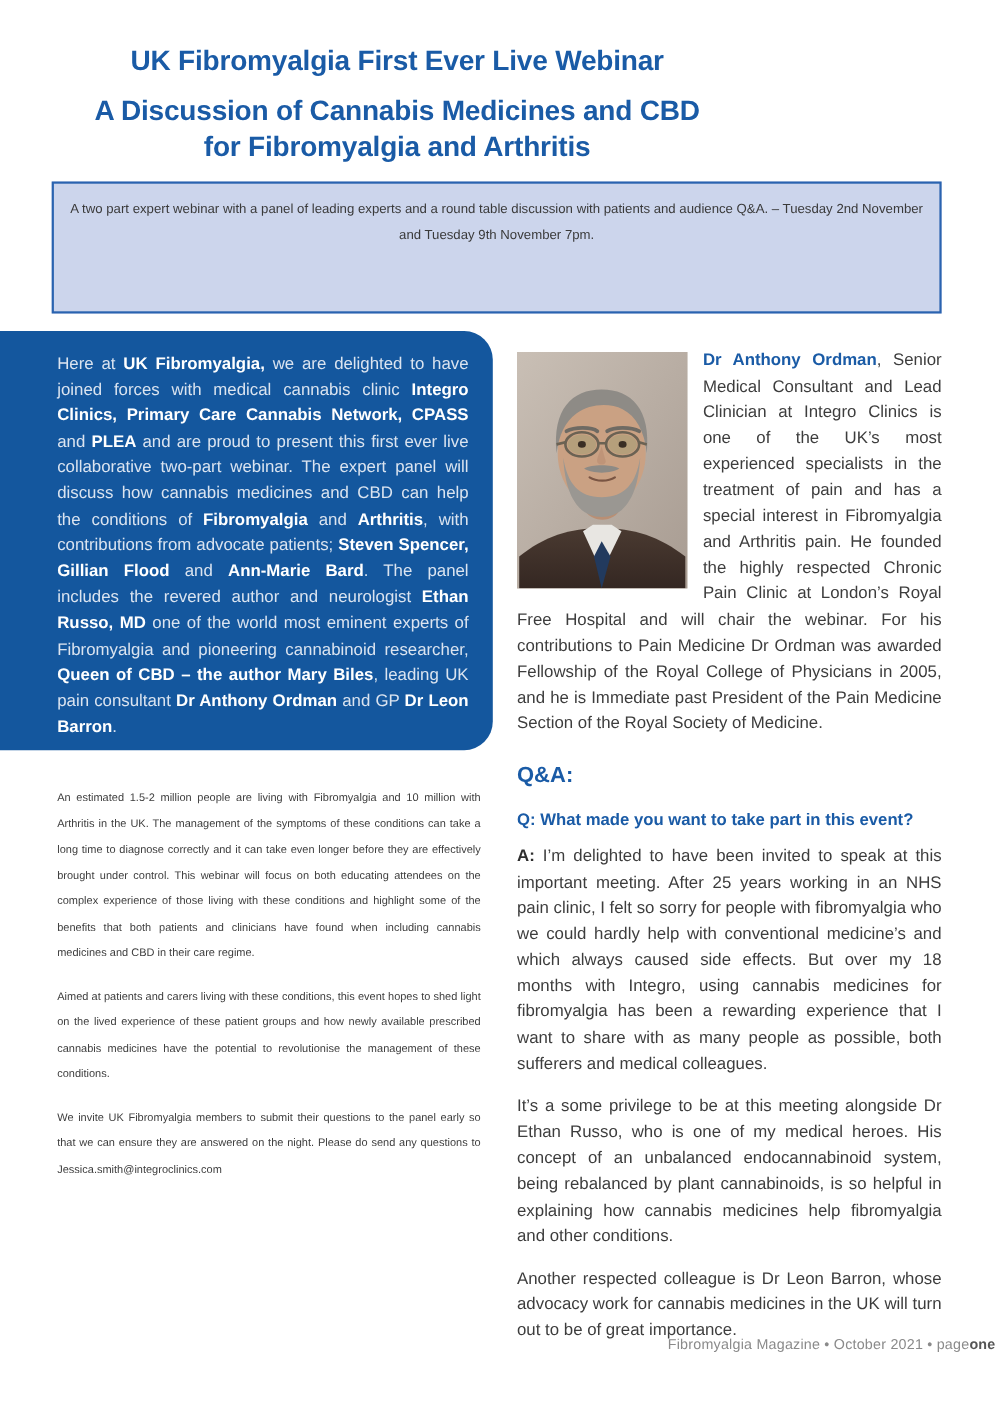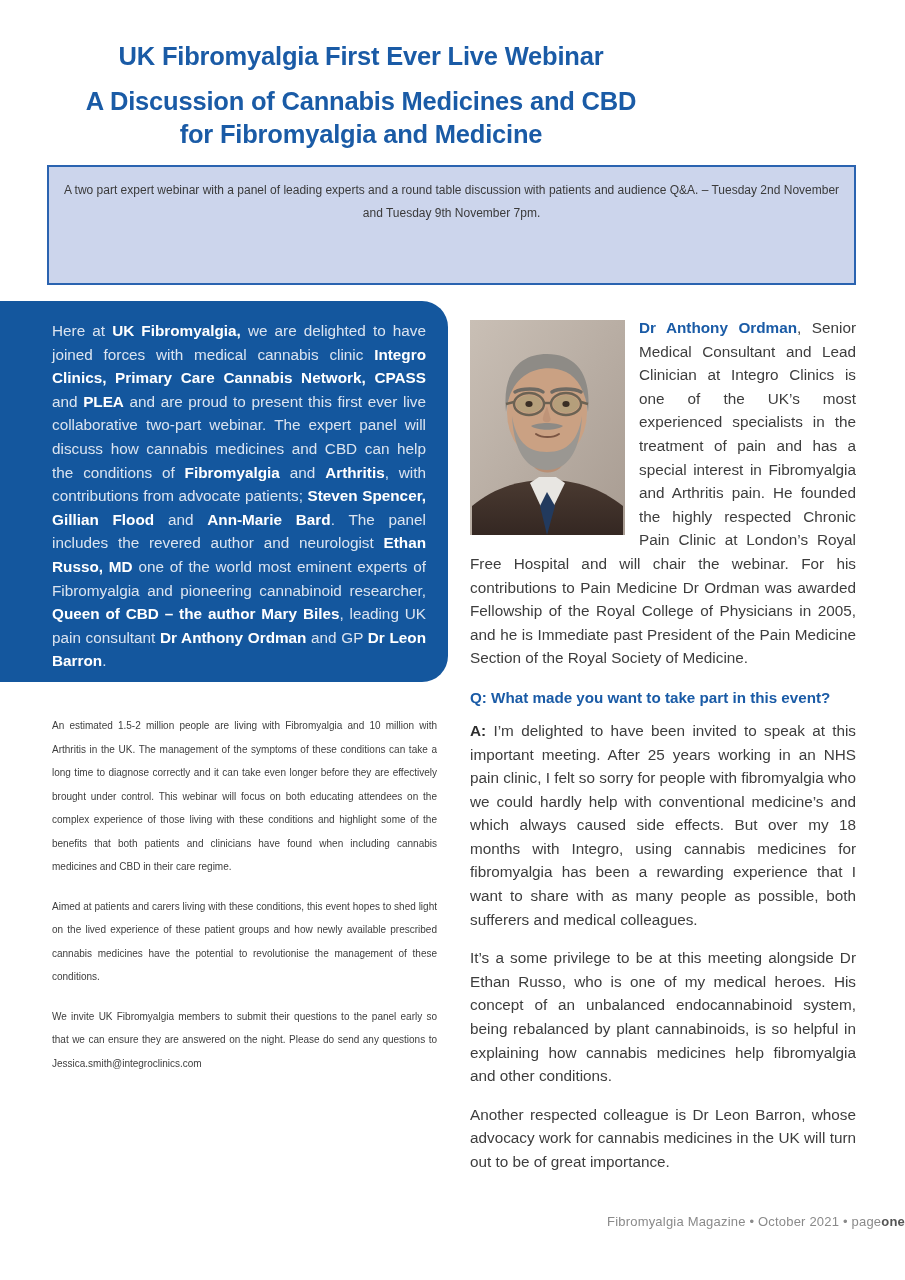--- a/index.html
+++ b/index.html
@@ -173,21 +173,21 @@
     letter-spacing: 0.2px;
   }
   .footer b { color: #555555; font-weight: bold; }
 </style>
 </head>
 <body>
 
 <div class="title-block">
   <div class="title-line title-1">UK Fibromyalgia First Ever Live Webinar</div>
   <div class="title-line title-2">A Discussion of Cannabis Medicines and CBD</div>
-  <div class="title-line title-3">for Fibromyalgia and Medicine</div>
+  <div class="title-line title-3">for Fibromyalgia and Arthritis</div>
 </div>
 
 <div class="info-box">
   <div class="info-lead">A two part expert webinar with a panel of leading experts and a round table discussion with patients and audience Q&amp;A. – Tuesday 2nd November and Tuesday 9th November 7pm.</div>
 </div>
 
 <div class="intro-panel">
   <div class="intro-text"><span>Here at </span><b>UK Fibromyalgia,</b><span> we are delighted to have joined forces with medical cannabis clinic </span><b>Integro Clinics, Primary Care Cannabis Network, CPASS</b><span> and </span><b>PLEA</b><span> and are proud to present this first ever live collaborative two-part webinar. The expert panel will discuss how cannabis medicines and CBD can help the conditions of </span><b>Fibromyalgia</b><span> and </span><b>Arthritis</b><span>, with contributions from advocate patients; </span><b>Steven Spencer, Gillian Flood</b><span> and </span><b>Ann-Marie Bard</b><span>. The panel includes the revered author and neurologist </span><b>Ethan Russo, MD</b><span> one of the world most eminent experts of Fibromyalgia and pioneering cannabinoid researcher, </span><b>Queen of CBD – the author Mary Biles</b><span>, leading UK pain consultant </span><b>Dr Anthony Ordman</b><span> and GP </span><b>Dr Leon Barron</b><span>.</span></div>
 </div>
 
@@ -246,20 +246,21 @@
       <path d="M82 72 C88 68 104 68 111 72" stroke="#6e6a63" stroke-width="3.5" fill="none" stroke-linecap="round"></path>
 
       <path d="M77 86 C73 97 71 100 75 102 C79 103 82 101 80 97" fill="#bd9277" opacity="0.85"></path>
 
       <path d="M66 114 C72 118 83 118 89 114" stroke="#7a5543" stroke-width="2" fill="none" stroke-linecap="round"></path>
     </svg>
   </div>
 
   <div class="bio"><b>Dr Anthony Ordman</b><span>, Senior Medical Consultant and Lead Clinician at Integro Clinics is one of the UK’s most experienced specialists in the treatment of pain and has a special interest in Fibromyalgia and Arthritis pain. He founded the highly respected Chronic Pain Clinic at London’s Royal Free Hospital and will chair the webinar. For his contributions to Pain Medicine Dr Ordman was awarded Fellowship of the Royal College of Physicians in 2005, and he is Immediate past President of the Pain Medicine Section of the Royal Society of Medicine.</span></div>
 
+  <div class="qa-heading">Q&amp;A:</div>
   <div class="qa-question">Q: What made you want to take part in this event?</div>
   <div class="qa-answer"><b>A:</b><span> I’m delighted to have been invited to speak at this important meeting. After 25 years working in an NHS pain clinic, I felt so sorry for people with fibromyalgia who we could hardly help with conventional medicine’s and which always caused side effects. But over my 18 months with Integro, using cannabis medicines for fibromyalgia has been a rewarding experience that I want to share with as many people as possible, both sufferers and medical colleagues.</span></div>
   <div class="qa-para">It’s a some privilege to be at this meeting alongside Dr Ethan Russo, who is one of my medical heroes. His concept of an unbalanced endocannabinoid system, being rebalanced by plant cannabinoids, is so helpful in explaining how cannabis medicines help fibromyalgia and other conditions.</div>
   <div class="qa-para">Another respected colleague is Dr Leon Barron, whose advocacy work for cannabis medicines in the UK will turn out to be of great importance.</div>
 </div>
 
 <div class="footer">
   <span>Fibromyalgia Magazine</span><span> • </span><span>October 2021</span><span> • </span><span>page</span><b>one</b>
 </div>
 

